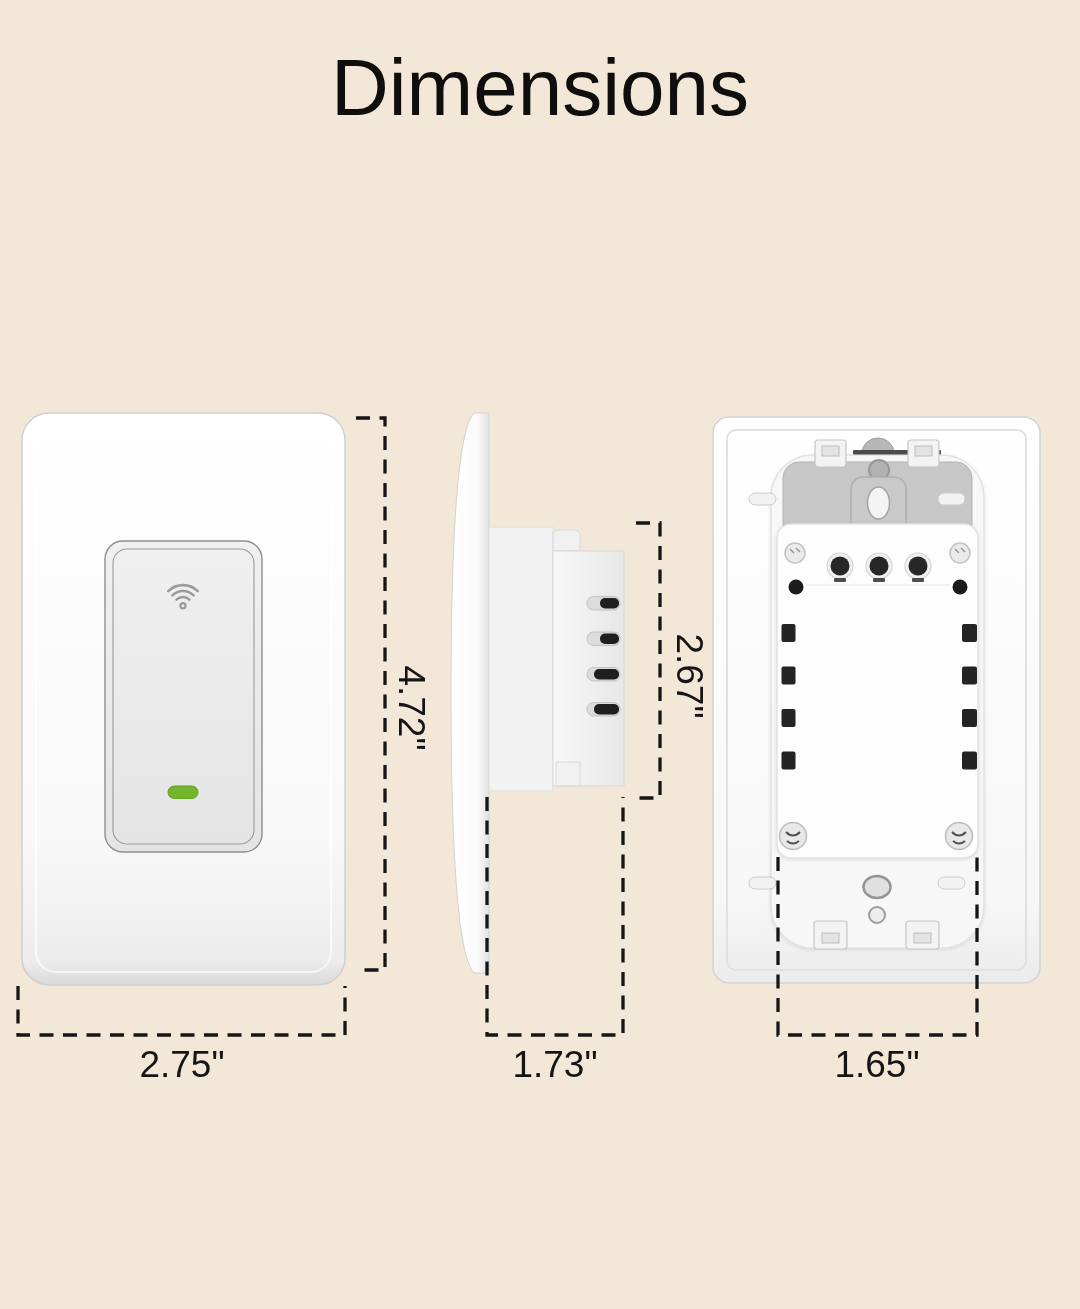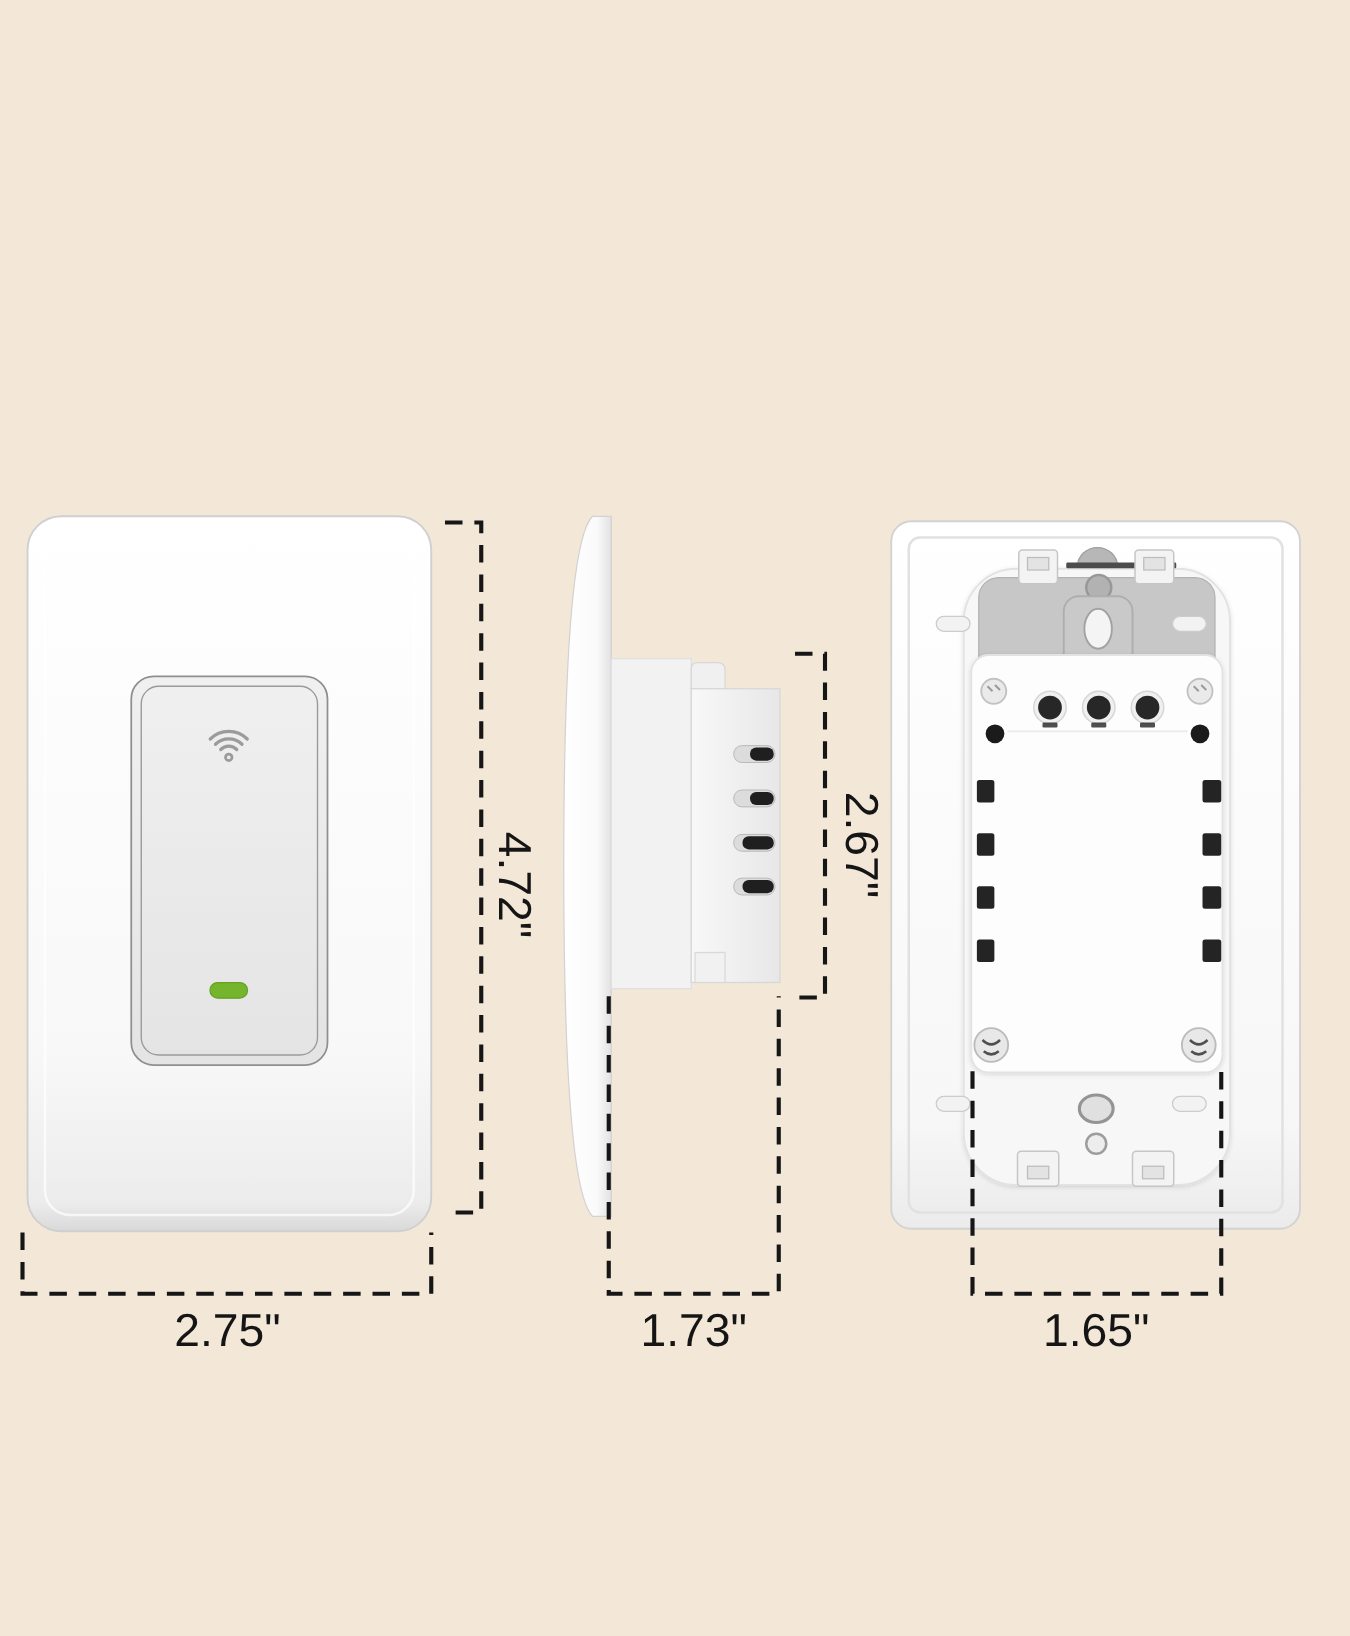--- a/index.html
+++ b/index.html
@@ -32,20 +32,21 @@
   #lbl-side-depth{left:405px;}
   #lbl-back-width{left:727px;}
   #lbl-front-height{left:331px;top:686px;}
   #lbl-side-height{left:609px;top:654px;}
 </style>
 </head>
 <body>
 
 <div class="canvas">
 
+  <div class="title">Dimensions</div>
 
   <svg class="drawing" viewBox="0 0 1080 1309">
     <defs>
       <linearGradient id="gFront" x1="0" y1="0" x2="0" y2="1">
         <stop offset="0" stop-color="#ffffff"></stop>
         <stop offset="0.75" stop-color="#f8f8f8"></stop>
         <stop offset="0.96" stop-color="#ececec"></stop>
         <stop offset="1" stop-color="#d9d9d9"></stop>
       </linearGradient>
       <linearGradient id="gButton" x1="0" y1="0" x2="0" y2="1">

